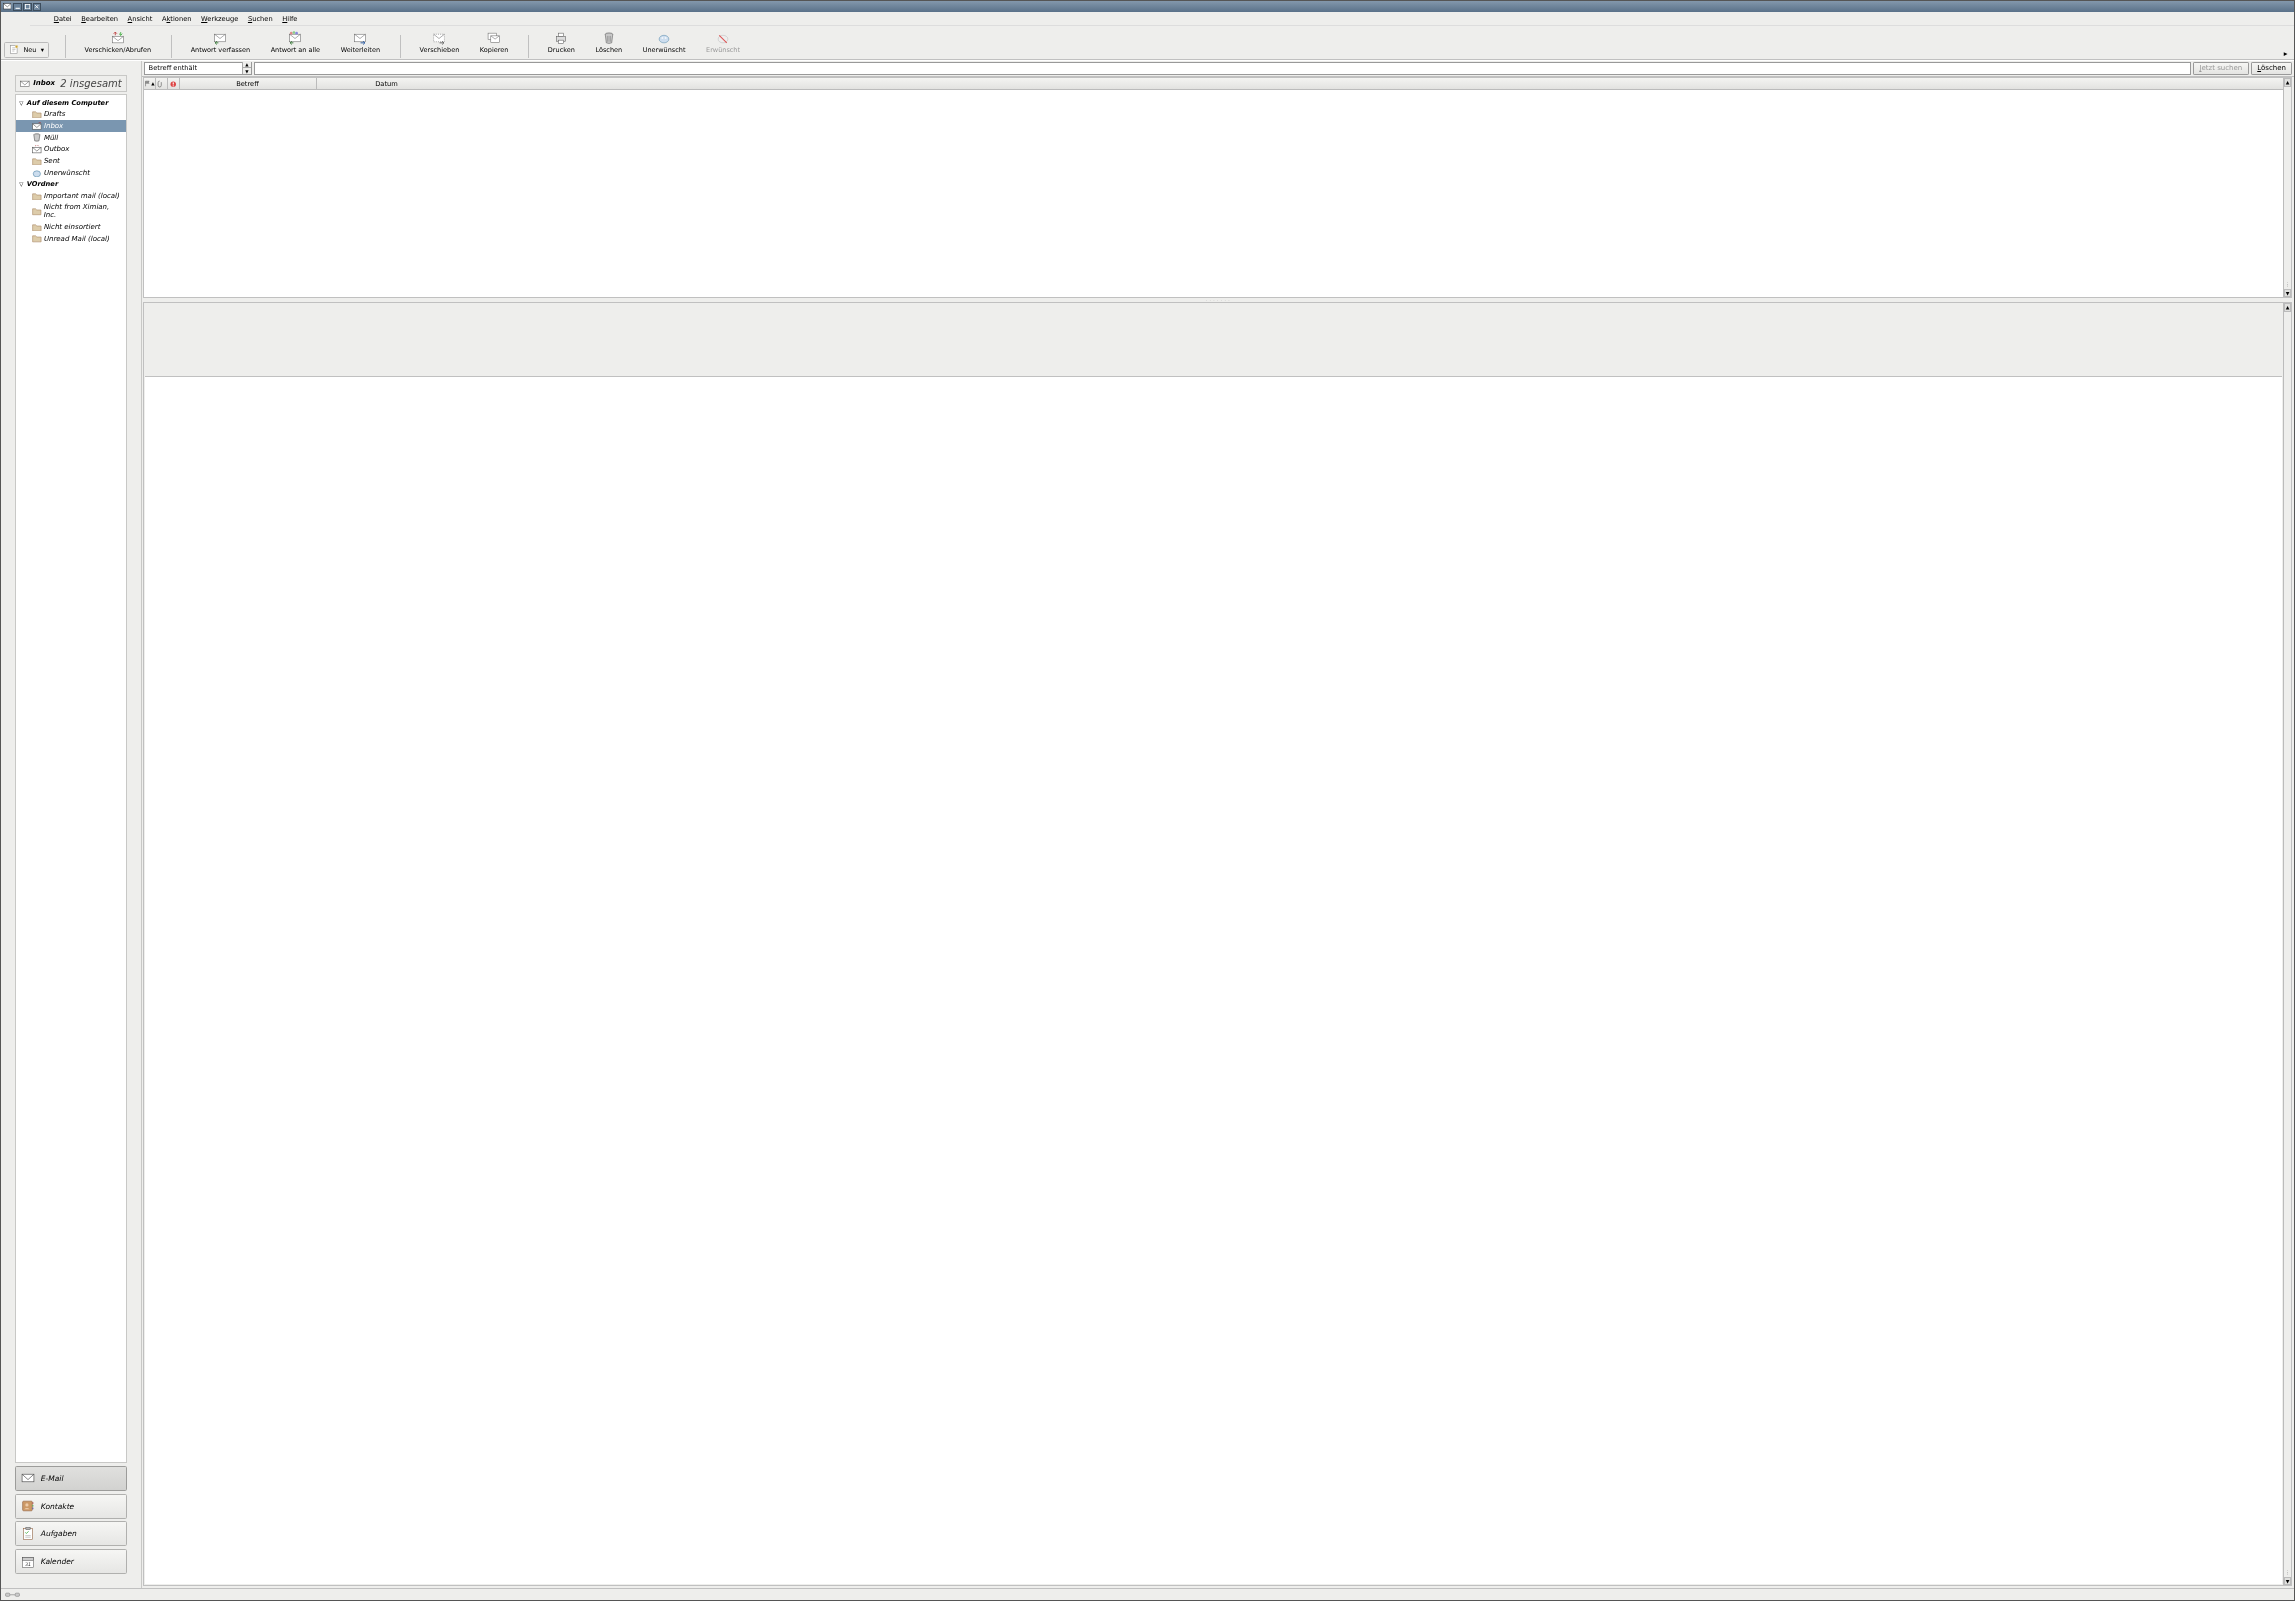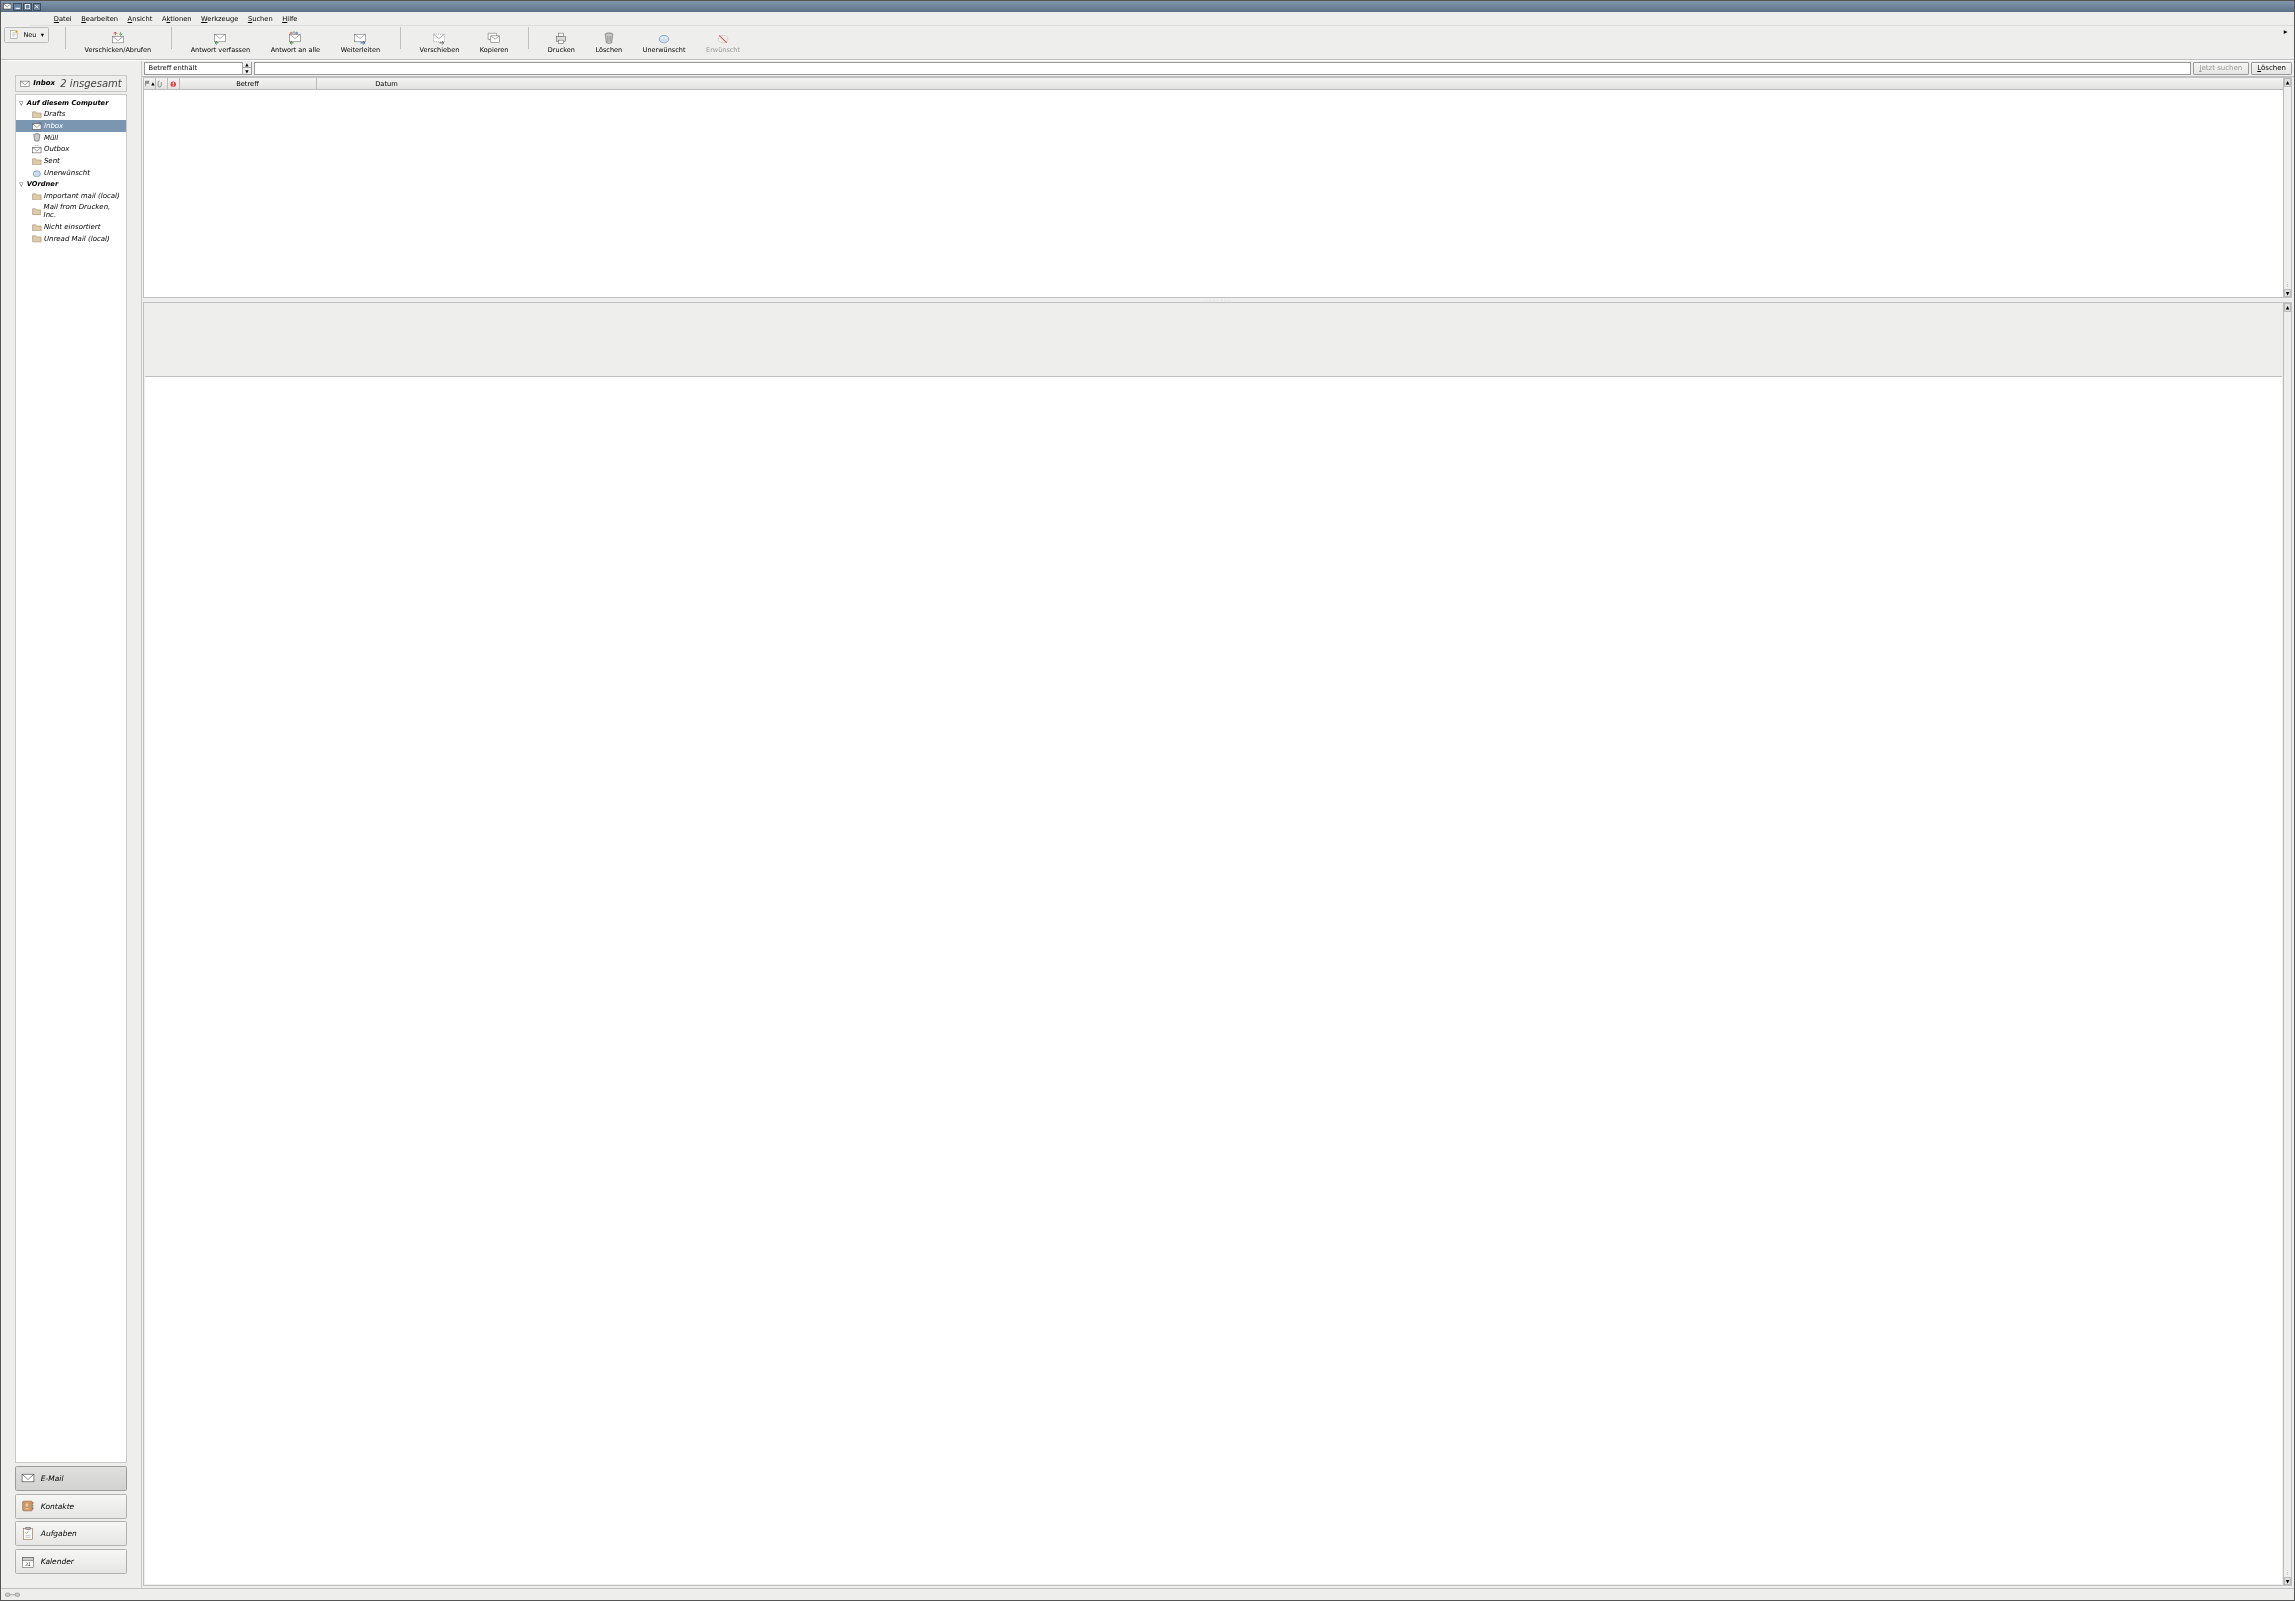--- a/index.html
+++ b/index.html
@@ -10,21 +10,21 @@
 .titlebar { height: 11.3px; background: linear-gradient(to bottom, #8398ac, #5a7189); display: flex; align-items: center; padding: 0 1.6px; color: #fff; }
 .titlebar .title { flex: 1; text-align: center; font-weight: bold; font-size: 6.5px; }
 .titlebar .tb-icon { width: 8.6px; height: 8.6px; margin-right: 2.2px; }
 .tb-buttons { display: flex; gap: 1.1px; }
 .tb-btn { width: 8.6px; height: 8px; background: #6a829a; border: 0.5px solid #3d4d5d; display: flex; align-items: center; justify-content: center; font-size: 5.4px; color: #fff; cursor: pointer; }
 
 .menubar { height: 13.5px; display: flex; align-items: flex-end; padding: 0 19px; gap: 0; background: #eeeeec; border-bottom: 0.5px solid #ddd; margin-left: 29px; }
 .menuitem { padding: 1.6px 4.8px; cursor: pointer; }
 .mnemonic { text-decoration: underline; }
 
-.toolbar { height: 34px; display: flex; align-items: flex-start; padding: 1.1px 3.2px; background: #eeeeec; border-bottom: 0.5px solid #c0c0c0; gap: 12px; }
+.toolbar { height: 34px; display: flex; align-items: flex-end; padding: 1.1px 3.2px; background: #eeeeec; border-bottom: 0.5px solid #c0c0c0; gap: 12px; }
 .tbtn { display: flex; flex-direction: column; align-items: center; justify-content: center; min-width: 33px; height: 31px; padding: 1.1px 4.3px; cursor: pointer; font-size: 6.5px; }
 .tbtn .tico { width: 14px; height: 14px; display: flex; align-items: center; justify-content: center; margin-bottom: 1.1px; }
 .tbtn.disabled { color: #999; }
 .tb-sep { width: 0.5px; height: 22.6px; background: #c0c0c0; margin: 0 3.2px; }
 .tbtn-new { flex-direction: row; height: 16px; min-width: 0; padding: 1.6px 4.3px; border: 0.5px solid #bbb; border-radius: 1.6px; background: #eeeeec; }
 .tbtn-new .tico { width: 10.8px; height: 10.8px; margin: 0 3.2px 0 0; }
 .tbtn-new .caret { margin-left: 4.3px; }
 .tb-overflow { margin-left: auto; padding: 0 3.2px; font-size: 7.5px; cursor: pointer; }
 
 .workarea { flex: 1; display: flex; min-height: 0; border-top: 0.5px solid #fff; }
@@ -333,21 +333,21 @@
               </svg>
             </span>
           <span>Important mail (local)</span>
         </div>
         <div class="tree-item">
           <span class="fico">
               <svg viewBox="0 0 16 14">
                 <path d="M1 3 h5 l2 2 h7 v8 h-14 z" fill="#dca" stroke="#a86"></path>
               </svg>
             </span>
-          <span>Mail from Drucken, Inc.</span>
+          <span>Nicht from Ximian, Inc.</span>
         </div>
         <div class="tree-item">
           <span class="fico">
               <svg viewBox="0 0 16 14">
                 <path d="M1 3 h5 l2 2 h7 v8 h-14 z" fill="#dca" stroke="#a86"></path>
               </svg>
             </span>
           <span>Nicht einsortiert</span>
         </div>
         <div class="tree-item">

